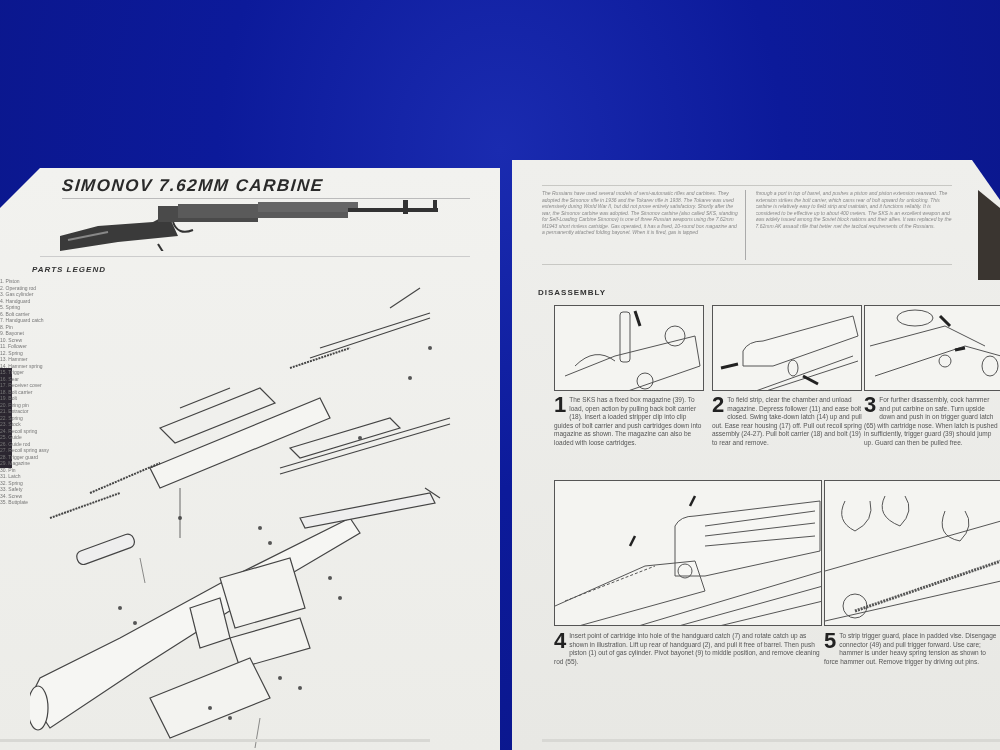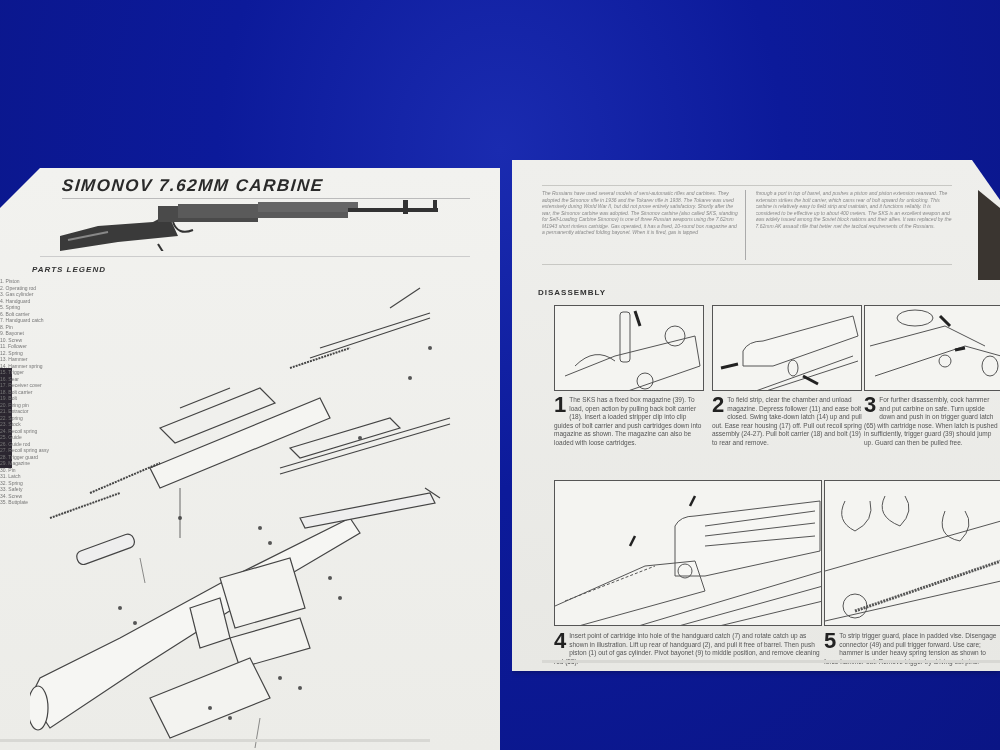--- a/index.html
+++ b/index.html
@@ -13,21 +13,21 @@
       position: absolute;
       background: #f1f1ee;
       box-shadow: 0 0 6px rgba(0,0,0,0.4);
     }
     .page-left {
       left: 0; top: 168px; width: 500px; height: 582px;
       clip-path: polygon(40px 0, 500px 0, 500px 582px, 0 582px, 0 40px);
       background: linear-gradient(180deg, #f2f2ef 0%, #ecece8 100%);
     }
     .page-right {
-      left: 512px; top: 160px; width: 488px; height: 511px;
+      left: 512px; top: 160px; width: 488px; height: 590px;
       clip-path: polygon(0 0, 460px 0, 488px 40px, 488px 590px, 0 590px);
       background: linear-gradient(180deg, #efefec 0%, #e8e8e4 100%);
     }
     .thumb-tab-left {
       position: absolute; left: 0; top: 200px; width: 12px; height: 100px;
       background: #2b2630;
     }
     .thumb-tab-right {
       position: absolute; right: 0; top: 30px; width: 22px; height: 90px;
       background: #3a3530;

